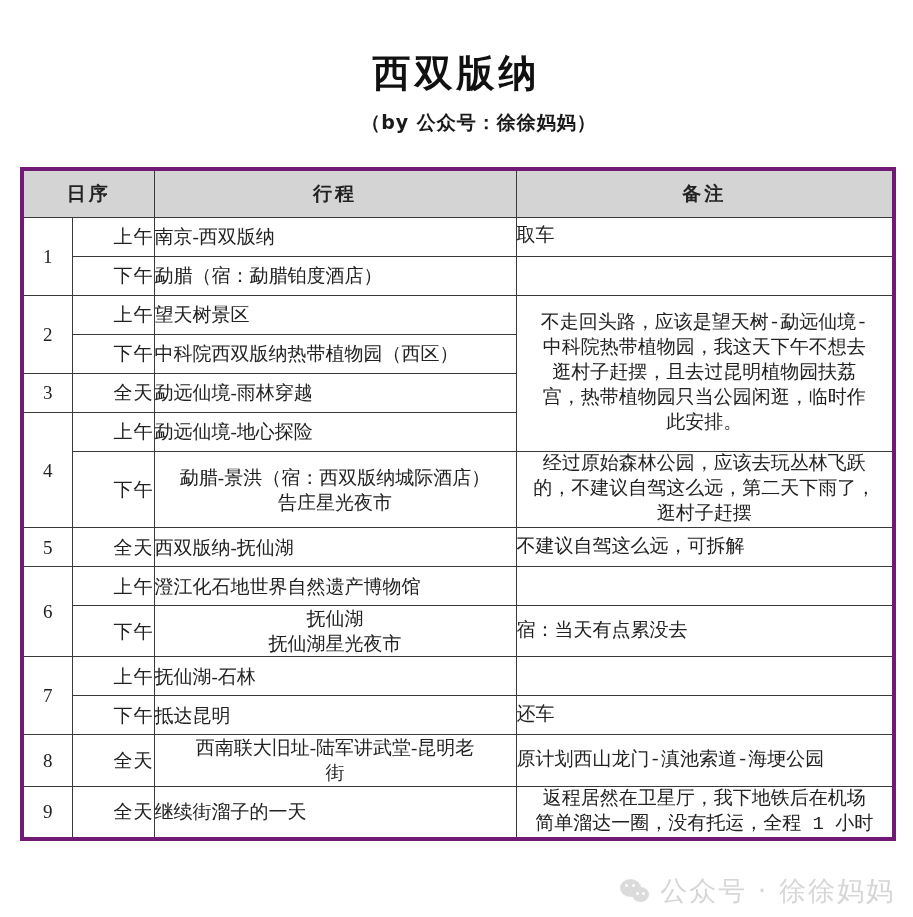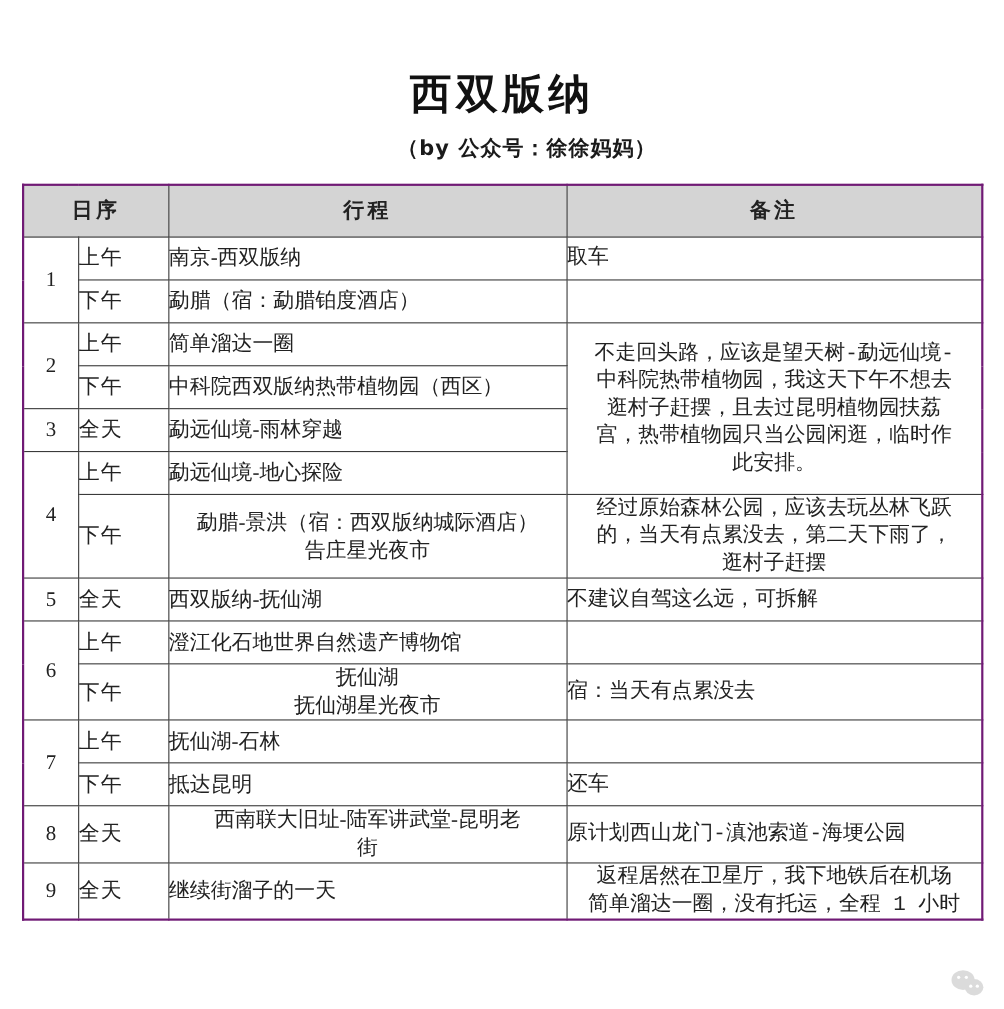--- a/index.html
+++ b/index.html
@@ -21,21 +21,21 @@
     text-align: center;
     padding-top: 52px;
   }
   .main-title {
     font-family: "DejaVu Serif", "Liberation Serif", serif;
     font-size: 38px;
     font-weight: bold;
     letter-spacing: 4px;
     color: #111111;
     line-height: 1.1;
-    margin: 12px;
+    margin: 0;
   }
   .sub-title {
     font-family: "DejaVu Sans", "Liberation Sans", sans-serif;
     font-size: 19px;
     font-weight: bold;
     color: #1a1a1a;
     margin: 16px 0 18px 0;
     letter-spacing: 1px;
     padding-left: 45px;
   }
@@ -44,21 +44,21 @@
   .table-wrap {
     position: absolute;
     left: 20px;
     top: 167px;
     width: 872px;
   }
   table.itinerary {
     border-collapse: collapse;
     width: 872px;
     table-layout: fixed;
-    border: 2px solid #701a75;
+    border: 4px solid #701a75;
   }
   table.itinerary td,
   table.itinerary th {
     border: 1px solid #3a3a3a;
     padding: 0;
     vertical-align: middle;
     font-size: 19px;
     line-height: 1.32;
     color: #222222;
   }
@@ -79,21 +79,21 @@
   col.c-plan   { width: 362px; }
   col.c-note   { width: 378px; }
 
   td.day {
     text-align: center;
     font-size: 20px;
     font-family: "Liberation Serif", "DejaVu Serif", serif;
     color: #333333;
   }
   td.period {
-    text-align: left;
+    text-align: right;
     font-size: 20px;
     letter-spacing: 1px;
     color: #2b2b2b;
   }
   td.plan {
     padding: 7px 4px 7px 10px;
     text-align: left;
     color: #262626;
     margin-top: 30px;
   }
@@ -184,21 +184,21 @@
       </tr>
       <tr>
         <td class="period r-tall">下午</td>
         <td class="plan">勐腊（宿：勐腊铂度酒店）</td>
         <td class="note"></td>
       </tr>
 
       <tr>
         <td class="day r-tall" rowspan="2">2</td>
         <td class="period r-tall">上午</td>
-        <td class="plan">简单溜达一圈</td>
+        <td class="plan">望天树景区</td>
         <td class="note" rowspan="4">
           <span class="line">不走回头路，应该是望天树-勐远仙境-</span>
           <span class="line">中科院热带植物园，我这天下午不想去</span>
           <span class="line">逛村子赶摆，且去过昆明植物园扶荔</span>
           <span class="line">宫，热带植物园只当公园闲逛，临时作</span>
           <span class="line">此安排。</span>
         </td>
       </tr>
       <tr>
         <td class="period r-tall">下午</td>
@@ -217,21 +217,21 @@
         <td class="plan">勐远仙境-地心探险</td>
       </tr>
       <tr>
         <td class="period">下午</td>
         <td class="plan">
           <span class="line">勐腊-景洪（宿：西双版纳城际酒店）</span>
           <span class="line">告庄星光夜市</span>
         </td>
         <td class="note">
           <span class="line">经过原始森林公园，应该去玩丛林飞跃</span>
-          <span class="line">的，当天有点累没去，第二天下雨了，</span>
+          <span class="line">的，不建议自驾这么远，第二天下雨了，</span>
           <span class="line">逛村子赶摆</span>
         </td>
       </tr>
 
       <tr>
         <td class="day r-tall">5</td>
         <td class="period r-tall">全天</td>
         <td class="plan">西双版纳-抚仙湖</td>
         <td class="note">不建议自驾这么远，可拆解</td>
       </tr>
@@ -289,13 +289,14 @@
 
 <div class="watermark">
   <span class="wechat-icon">
     <span class="bub-a"></span>
     <span class="bub-b"></span>
     <span class="dot d1"></span>
     <span class="dot d2"></span>
     <span class="dot d3"></span>
     <span class="dot d4"></span>
   </span>
+  <span class="wm-text">公众号 · 徐徐妈妈</span>
 </div>
 
 </body></html>

